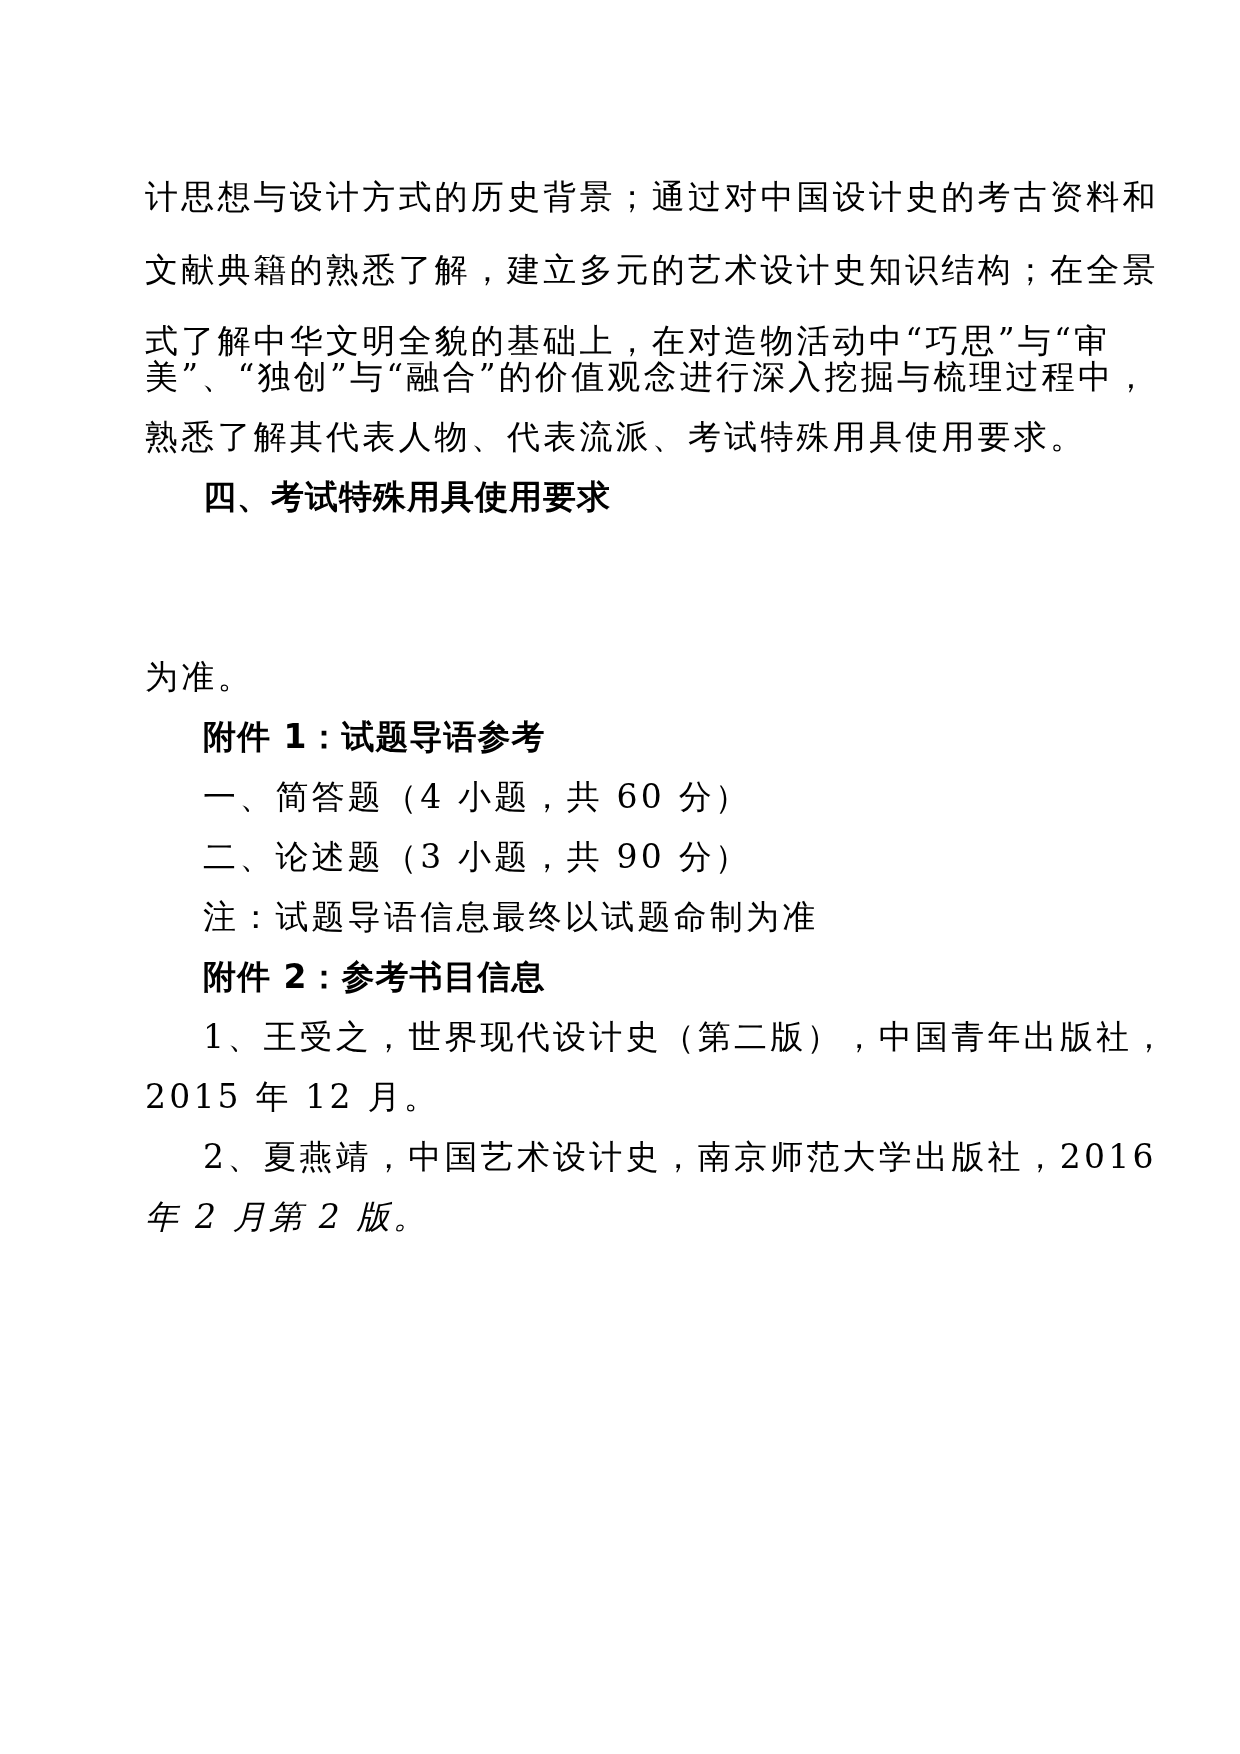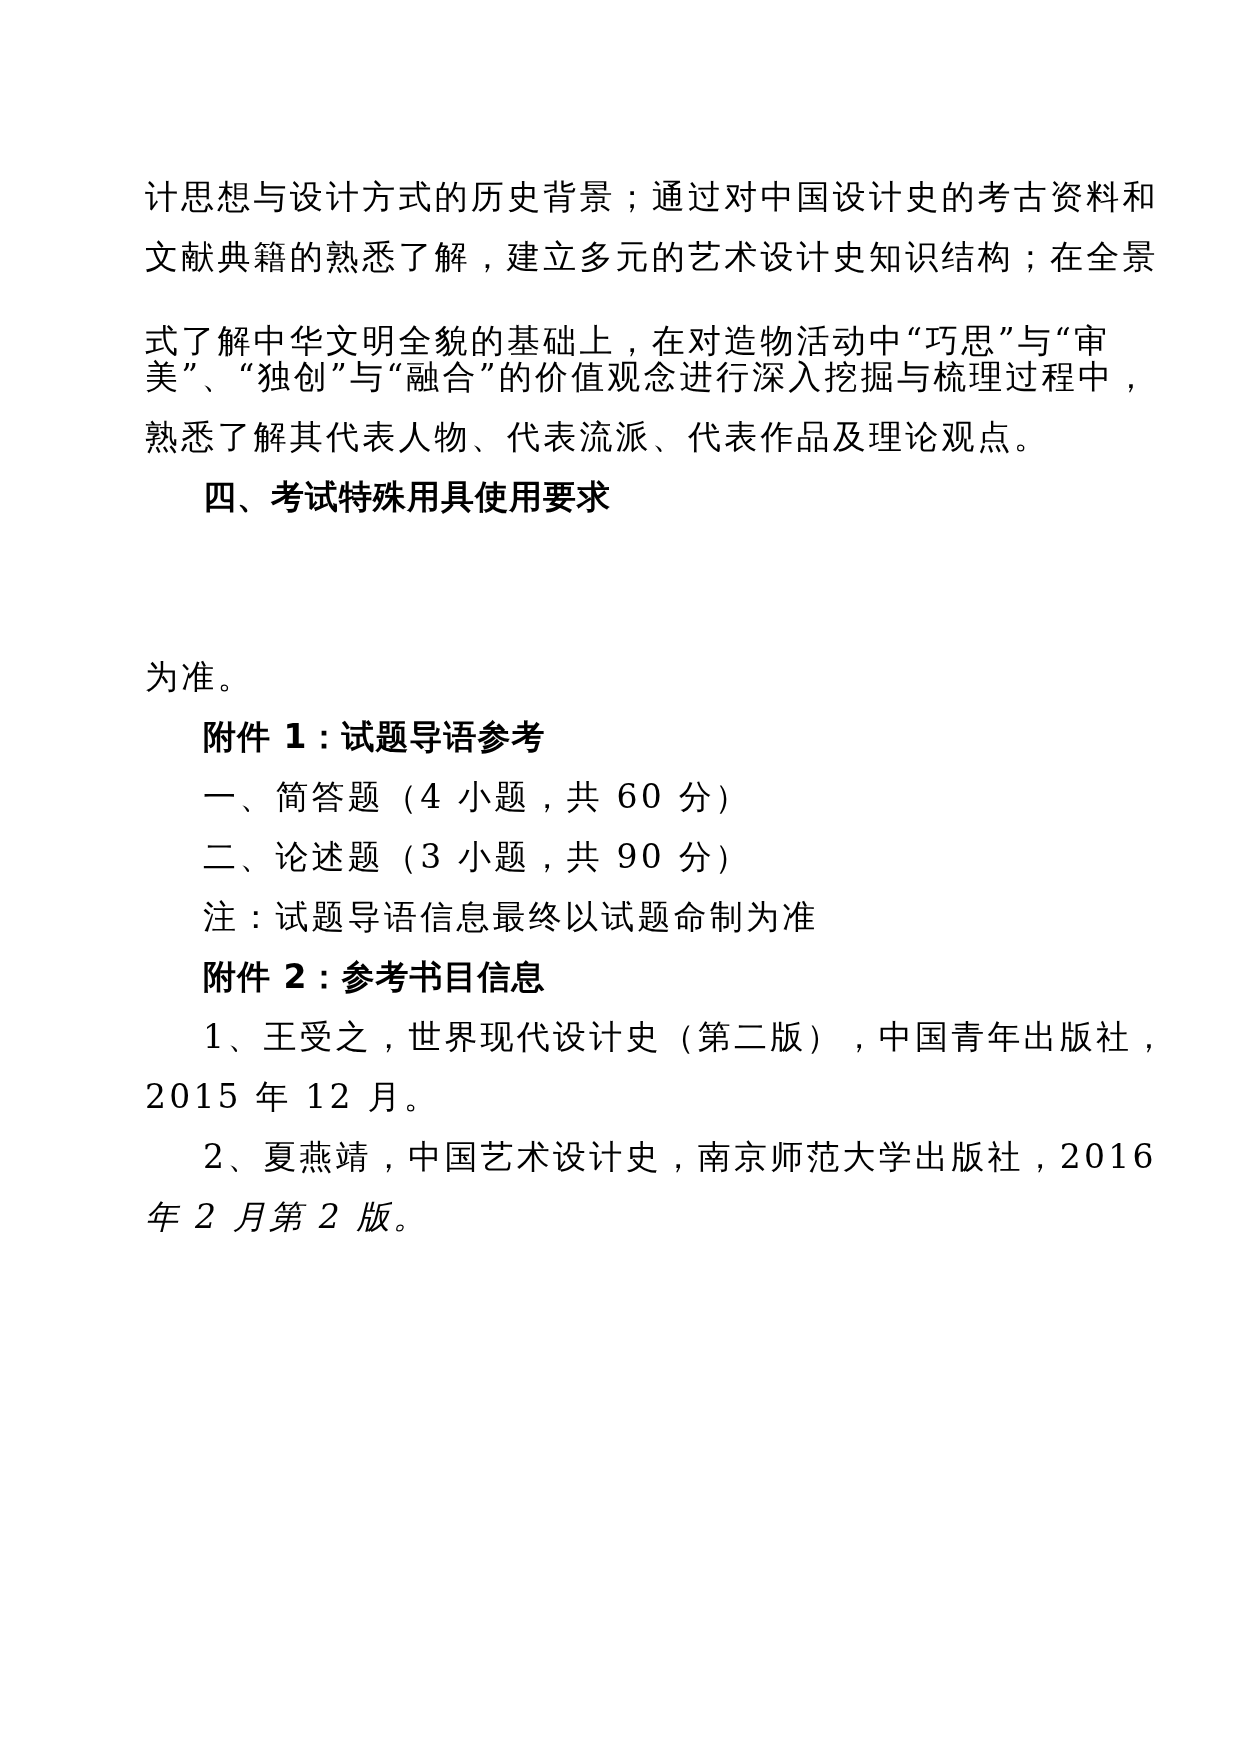--- a/index.html
+++ b/index.html
@@ -16,24 +16,24 @@
   }
   .bold { font-family: "DejaVu Sans", "Liberation Sans", sans-serif; font-weight: bold; letter-spacing: 1px; }
   .just { width: 920px; text-align: justify; text-align-last: justify; }
 </style>
 </head>
 <body>
 
 <div class="page">
 
   <div class="line just" style="left:145px; top:177px;">计思想与设计方式的历史背景；通过对中国设计史的考古资料和</div>
-  <div class="line just" style="left:145px; top:237px;">文献典籍的熟悉了解，建立多元的艺术设计史知识结构；在全景</div>
+  <div class="line just" style="left:145px; top:250px;">文献典籍的熟悉了解，建立多元的艺术设计史知识结构；在全景</div>
   <div class="line just" style="left:145px; top:297px;margin-top:24px;">式了解中华文明全貌的基础上，在对造物活动中“巧思”与“审</div>
   <div class="line just" style="left:145px; top:357px;">美”、“独创”与“融合”的价值观念进行深入挖掘与梳理过程中，</div>
-  <div class="line" style="left:145px; top:417px;">熟悉了解其代表人物、代表流派、代表作品及理论观点。</div>
+  <div class="line" style="left:145px; top:417px;">熟悉了解其代表人物、代表流派、考试特殊用具使用要求。</div>
 
   <div class="line bold" style="left:203px; top:477px;">四、考试特殊用具使用要求</div>
   <div class="line" style="left:145px; top:657px;">为准。</div>
 
   <div class="line bold" style="left:203px; top:717px;">附件 1：试题导语参考</div>
   <div class="line" style="left:203px; top:777px;">一、简答题（4 小题，共 60 分）</div>
   <div class="line" style="left:203px; top:837px;">二、论述题（3 小题，共 90 分）</div>
   <div class="line" style="left:203px; top:897px;">注：试题导语信息最终以试题命制为准</div>
 
   <div class="line bold" style="left:203px; top:957px;">附件 2：参考书目信息</div>

